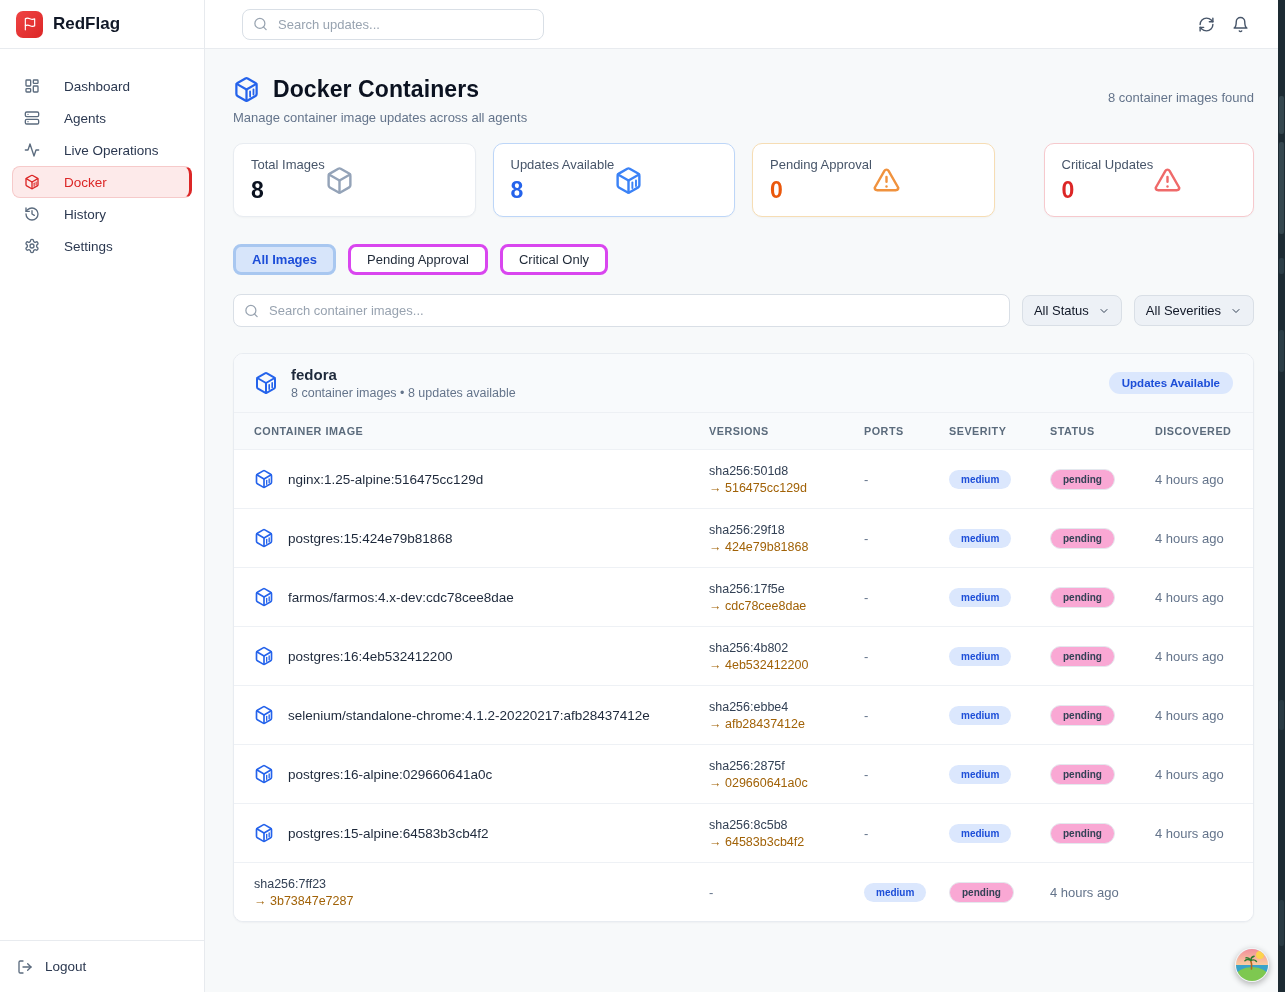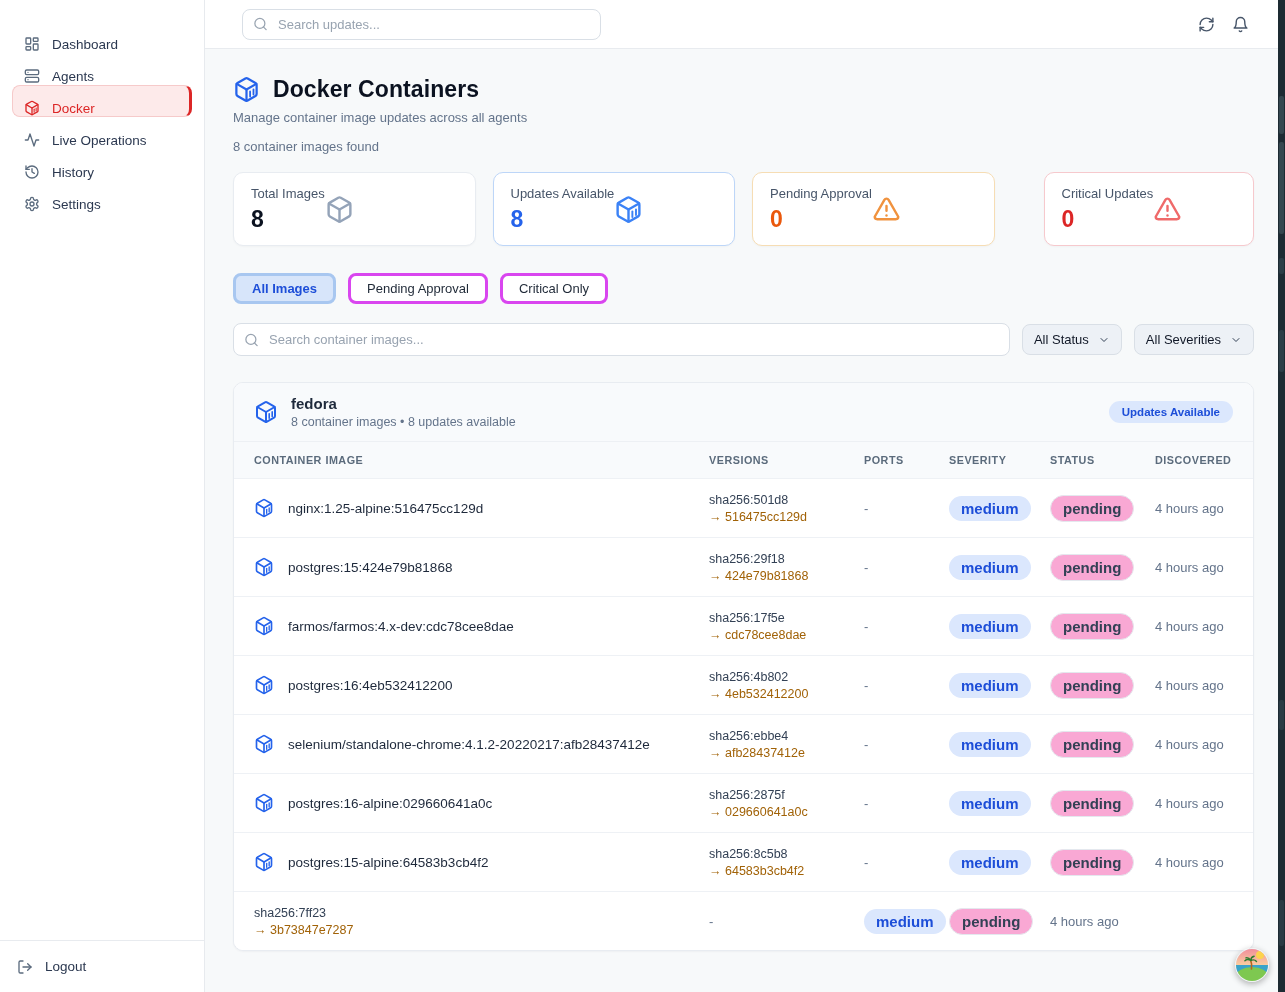--- a/index.html
+++ b/index.html
@@ -8,39 +8,39 @@
   .ic { width:16px; height:16px; flex:none; }
   .ic * { fill:none; stroke:currentColor; stroke-width:2; stroke-linecap:round; stroke-linejoin:round; }
 
   
   .sidebar { position:absolute; left:0; top:0; bottom:0; width:205px; background:#fff; border-right:1px solid #e7eaee; z-index:5; }
   .logo-row { height:49px; display:flex; align-items:center; gap:10px; padding:0 16px; border-bottom:1px solid #e8ebef; }
   .logo-sq { width:27px; height:27px; border-radius:7px; background:linear-gradient(135deg,#ef4444,#dc2626); display:flex; align-items:center; justify-content:center; color:#fff; }
   .logo-sq .ic { width:14px; height:14px; }
   .brand-name { font-size:17px; font-weight:700; color:#111827; }
   .nav { padding:21px 12px 0 12px; display:flex; flex-direction:column; gap:0; }
-  .nav-item { height:32px; display:flex; align-items:flex-end; gap:12px; padding:0 11px; border-radius:8px; font-size:13.5px; color:#2b3850; cursor:pointer; border:1px solid transparent; }
+  .nav-item { height:32px; display:flex; align-items:center; gap:24px; padding:0 11px; border-radius:8px; font-size:13.5px; color:#2b3850; cursor:pointer; border:1px solid transparent; }
   .nav-item .ic { color:#5b6b7e; }
   .nav-item.active { background:#fdeaea; color:#dc2626; border:1px solid #f6caca; border-right:3px solid #dc2626; font-weight:500; }
   .nav-item.active .ic { color:#dc2626; }
   .sidebar-bottom { position:absolute; bottom:0; left:0; right:0; height:52px; border-top:1px solid #e8ebef; display:flex; align-items:center; gap:12px; padding:0 17px; font-size:13.5px; color:#2b3850; cursor:pointer; }
   .sidebar-bottom .ic { color:#5b6b7e; }
 
   
   .topbar { position:absolute; left:205px; right:0; top:0; height:49px; background:#fff; border-bottom:1px solid #e8ebef; display:flex; align-items:center; z-index:4; }
-  .tsearch { position:relative; margin-left:37px; width:359px; }
+  .tsearch { position:relative; margin-left:37px; width:302px; }
   .tsearch input, .csearch input { width:100%; height:31px; border:1px solid #d9dfe6; border-radius:8px; padding:0 12px 0 35px; font-size:13px; color:#1e293b; background:#fff; outline:none; font-family:inherit; }
   .tsearch input::placeholder, .csearch input::placeholder { color:#98a3b0; }
   .search-ic { position:absolute; left:11px; top:50%; transform:translateY(-50%); color:#98a3b0; width:15px; height:15px; }
   .top-actions { margin-left:auto; display:flex; align-items:center; gap:17px; padding-right:36px; }
   .top-actions .ic { width:17px; height:17px; color:#475569; cursor:pointer; }
 
   
   .main { position:absolute; left:205px; top:49px; right:0; bottom:0; background:#f7f9fa; padding:27px 31px 0 28px; overflow:hidden; }
-  .head-row { display:flex; align-items:flex-start;flex-direction:column; }
+  .head-row { display:flex; justify-content:space-between; align-items:flex-start; }
   .title-row { display:flex; align-items:center; gap:13px; }
   .title-row .ic { width:27px; height:27px; color:#2563eb; }
   .page-title { font-size:23px; font-weight:700; color:#0b1220; letter-spacing:.1px; }
   .subtitle { margin-top:7px; font-size:13px; color:#64748b; }
   .count-text { font-size:13px; color:#64748b; padding-top:14px; }
 
   .stats { margin-top:18px; display:grid; grid-template-columns:repeat(4,1fr); gap:17px; }
   .card { background:#fff; border:1px solid #e8ecf1; border-radius:10px; padding:28px 17px; display:flex; justify-content:flex-start; align-items:center; box-shadow:0 1px 2px rgba(15,23,42,.03); height:74px; }
   .card .ic { width:29px; height:29px; }
   .card-label { font-size:13px; color:#475569; }
@@ -74,21 +74,21 @@
   .thead, .trow { display:grid; grid-template-columns:455px 155px 85px 101px 105px 1fr; align-items:center; padding:0 20px; }
   .thead { height:37px; background:#f8fafc; border-top:1px solid #edf0f4; }
   .th { font-size:10.8px; font-weight:600; letter-spacing:.5px; color:#5b6b7c; text-transform:uppercase; }
   .trow { height:59px; border-top:1px solid #eef1f5; background:#fff; cursor:pointer; }
   .c-img { display:flex; align-items:center; gap:14px; }
   .c-img .ic { width:20px; height:20px; color:#2563eb; }
   .img-name { font-size:13.5px; font-weight:500; color:#1e293b; }
   .v-from { font-size:12.5px; color:#334155; }
   .v-to { font-size:12.5px; color:#a16207; margin-top:3px; }
   .c-ports { font-size:13px; color:#64748b; }
-  .badge { display:inline-block; font-size:15px; font-weight:600; padding:4px 12px; border-radius:999px; }
+  .badge { display:inline-block; font-size:10px; font-weight:600; padding:4px 12px; border-radius:999px; }
   .badge.sev { background:#dbe7fd; color:#1d4ed8; }
   .badge.status { background:#f9a8d4; color:#334155; border:1px solid #e4e8ee; }
   .c-disc { font-size:13px; color:#64748b; }
 
   
   .scroll-strip { position:absolute; right:0; top:0; bottom:0; width:7px; background:#1d2b33; z-index:50; cursor:pointer; }
   .scroll-strip .seg { position:absolute; left:1px; right:1px; border-radius:2px; background:#35474f; }
 
   
   .island-btn { position:absolute; right:16px; bottom:10px; width:34px; height:34px; border-radius:50%; box-shadow:0 2px 6px rgba(0,0,0,.3); cursor:pointer; z-index:40; overflow:hidden; }
@@ -162,48 +162,56 @@
       <path d="m21.73 18-8-14a2 2 0 0 0-3.48 0l-8 14A2 2 0 0 0 4 20h16a2 2 0 0 0 1.73-2Z"></path>
       <line x1="12" y1="9" x2="12" y2="13"></line>
       <line x1="12" y1="17" x2="12.01" y2="17"></line>
     </symbol>
   <symbol id="i-chevron" viewBox="0 0 24 24">
       <polyline points="6 9 12 15 18 9"></polyline>
     </symbol>
 </svg>
 
 <aside class="sidebar">
+  <div class="logo-row">
+    <div class="logo-sq">
+        <svg class="ic">
+          <use href="#i-flag"></use>
+        </svg>
+      </div>
+    <div class="brand-name">RedFlag</div>
+  </div>
   <nav class="nav" id="nav-host">
   <div class="nav-item">
     <svg class="ic">
           <use href="#i-dashboard"></use>
         </svg>
     <span>Dashboard</span>
   </div>
 
   <div class="nav-item">
     <svg class="ic">
           <use href="#i-server"></use>
         </svg>
     <span>Agents</span>
   </div>
 
 
+  <div class="nav-item">
+    <svg class="ic">
+          <use href="#i-activity"></use>
+        </svg>
+    <span>Live Operations</span>
+  </div>
+
   <div class="nav-item active">
     <svg class="ic">
           <use href="#i-cube"></use>
         </svg>
     <span>Docker</span>
-  </div>
-
-  <div class="nav-item">
-    <svg class="ic">
-          <use href="#i-activity"></use>
-        </svg>
-    <span>Live Operations</span>
   </div>
 
   <div class="nav-item">
     <svg class="ic">
           <use href="#i-history"></use>
         </svg>
     <span>History</span>
   </div>
 
   <div class="nav-item">

